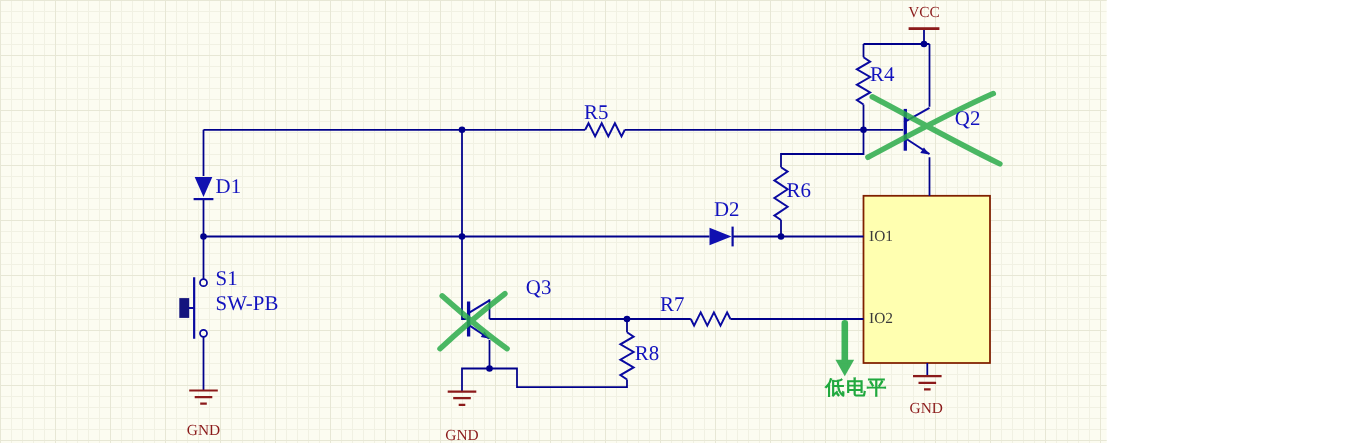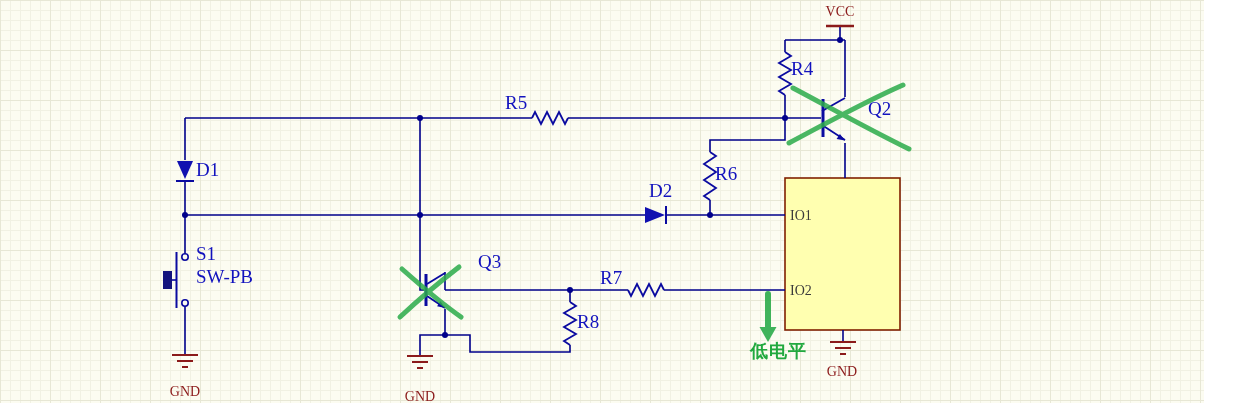--- a/index.html
+++ b/index.html
@@ -1,33 +1,33 @@
 <!DOCTYPE html>
 <html><head>
 <meta charset="utf-8">
 <style>
   html,body{margin:0;padding:0;}
   .sheet{
-    position:relative;width:1204px;height:403px;overflow:hidden;
+    position:relative;width:1006px;height:403px;overflow:hidden;
     background-color:#FCFCF1;
     background-image:
       linear-gradient(to right,#E7E7D5 1px,transparent 1px),
       linear-gradient(to bottom,#E7E7D5 1px,transparent 1px),
       linear-gradient(to right,#F1F1E3 1px,transparent 1px),
       linear-gradient(to bottom,#F1F1E3 1px,transparent 1px);
     background-size:50px 50px,50px 50px,10px 10px,10px 10px;
     font-family:"Liberation Serif",serif;
   }
   svg.layer{position:absolute;left:0;top:0;}
   .lbl{position:absolute;font-size:19px;line-height:1;color:#1212BE;white-space:nowrap;}
   .pwr{color:#8B1A1A;font-size:14px;}
   .pin{color:#3A3A3A;font-size:14px;font-family:Liberation Serif, serif;}
   .center{transform:translateX(-50%);}
   .annot{
-    font-family:Liberation Mono, monospace;
+    font-family:Liberation Serif, serif;
     font-weight:bold;font-size:18px;color:#21A93F;letter-spacing:1px;
   }
 </style>
 </head>
 <body>
 
 <div class="sheet">
 
   <svg class="layer" width="1240" height="403" viewBox="0 0 1240 403">
 
@@ -148,21 +148,21 @@
   </svg>
 
   <span class="lbl pwr center" style="left:840px;top:5px">VCC</span>
   <span class="lbl pwr center" style="left:185px;top:385px">GND</span>
   <span class="lbl pwr center" style="left:420px;top:390px">GND</span>
   <span class="lbl pwr center" style="left:842px;top:365px">GND</span>
 
   <span class="lbl" style="left:196px;top:160px">D1</span>
   <span class="lbl" style="left:196px;top:244px">S1</span>
   <span class="lbl" style="left:196px;top:267px">SW-PB</span>
-  <span class="lbl" style="left:505px;top:93px">R5</span>
+  <span class="lbl" style="left:531px;top:93px">R5</span>
   <span class="lbl" style="left:791px;top:59px">R4</span>
   <span class="lbl" style="left:868px;top:99px">Q2</span>
   <span class="lbl" style="left:715px;top:164px">R6</span>
   <span class="lbl" style="left:649px;top:181px">D2</span>
   <span class="lbl" style="left:600px;top:268px">R7</span>
   <span class="lbl" style="left:577px;top:312px">R8</span>
   <span class="lbl" style="left:478px;top:252px">Q3</span>
 
   <span class="lbl pin" style="left:790px;top:209px">IO1</span>
   <span class="lbl pin" style="left:790px;top:284px">IO2</span>

